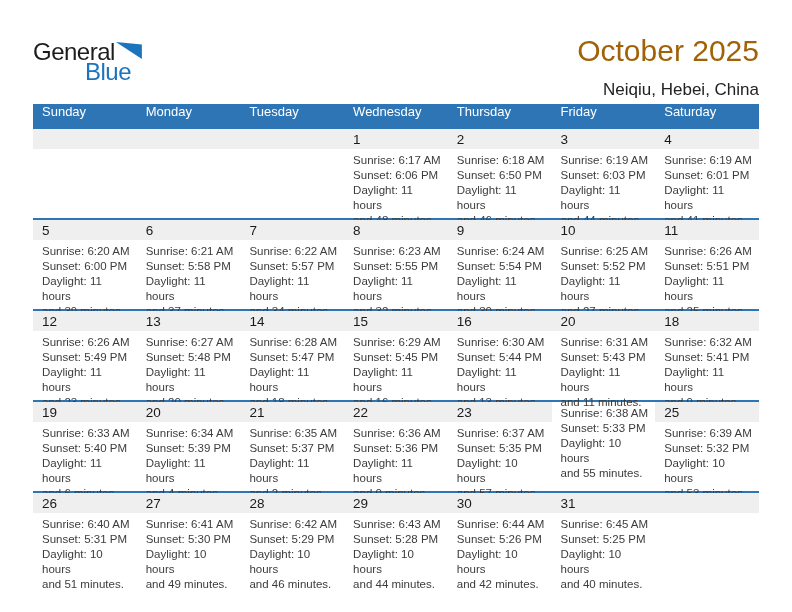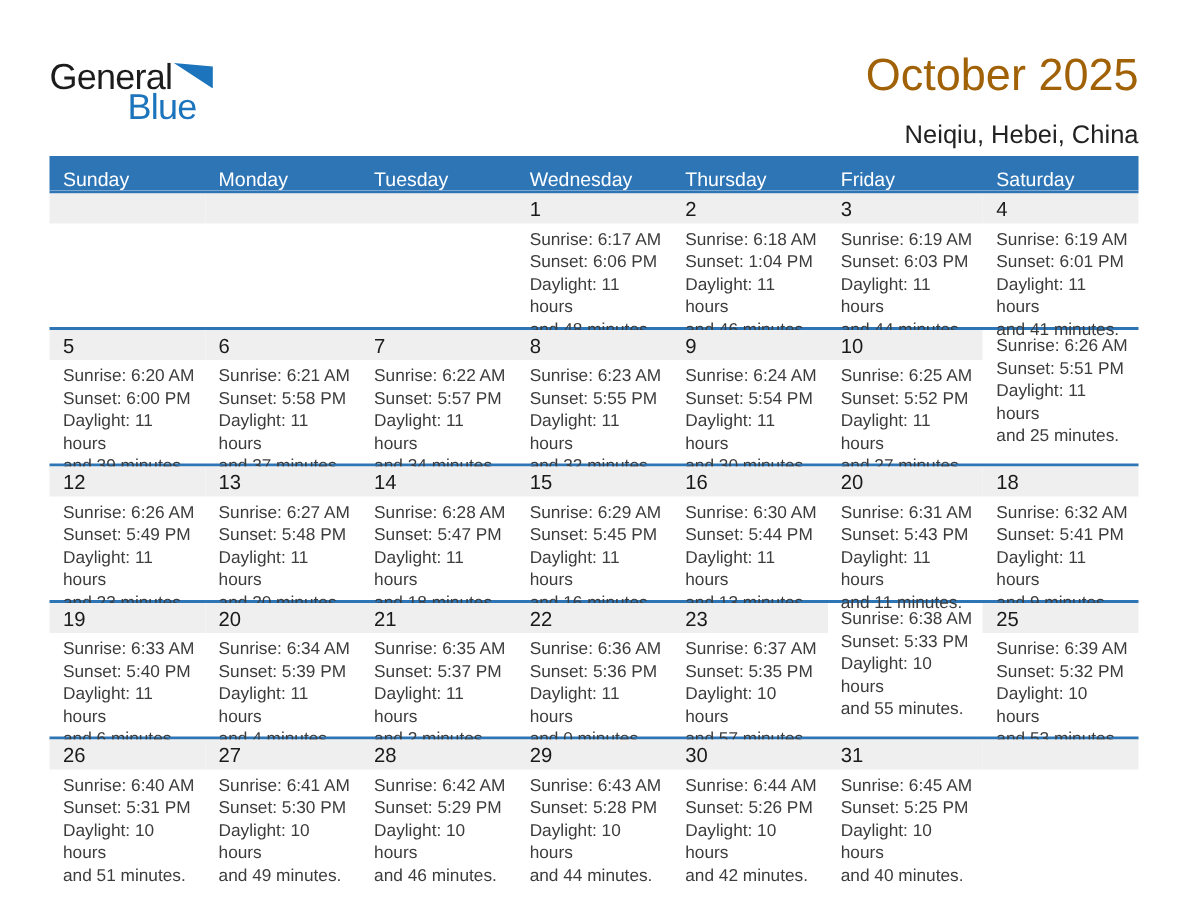--- a/index.html
+++ b/index.html
@@ -70,21 +70,21 @@
   .calendar {
     position: absolute;
     left: 33px;
     top: 104px;
     width: 726px;
   }
   .weekday-row {
     display: flex;
     height: 23px;
     background: var(--header-blue);
-    align-items: flex-end;
+    align-items: flex-start;
   }
   .wd-cell {
     width: 14.2857%;
     padding-left: 9px;
     color: #ffffff;
     font-size: 13px;
   }
   .week {
     display: flex;
     height: 91px;
@@ -153,21 +153,21 @@
               <div>Sunrise: 6:17 AM</div>
               <div>Sunset: 6:06 PM</div>
               <div>Daylight: 11 hours</div>
               <div>and 48 minutes.</div>
             </div>
           </div>
           <div class="day-cell">
             <div class="num-band">2</div>
             <div class="details">
               <div>Sunrise: 6:18 AM</div>
-              <div>Sunset: 1:04 PM</div>
+              <div>Sunset: 6:50 PM</div>
               <div>Daylight: 11 hours</div>
               <div>and 46 minutes.</div>
             </div>
           </div>
           <div class="day-cell">
             <div class="num-band">3</div>
             <div class="details">
               <div>Sunrise: 6:19 AM</div>
               <div>Sunset: 6:03 PM</div>
               <div>Daylight: 11 hours</div>
@@ -233,20 +233,21 @@
           <div class="day-cell">
             <div class="num-band">10</div>
             <div class="details">
               <div>Sunrise: 6:25 AM</div>
               <div>Sunset: 5:52 PM</div>
               <div>Daylight: 11 hours</div>
               <div>and 27 minutes.</div>
             </div>
           </div>
           <div class="day-cell">
+            <div class="num-band">11</div>
             <div class="details">
               <div>Sunrise: 6:26 AM</div>
               <div>Sunset: 5:51 PM</div>
               <div>Daylight: 11 hours</div>
               <div>and 25 minutes.</div>
             </div>
           </div>
         </div>
         <div class="week">
           <div class="day-cell">

